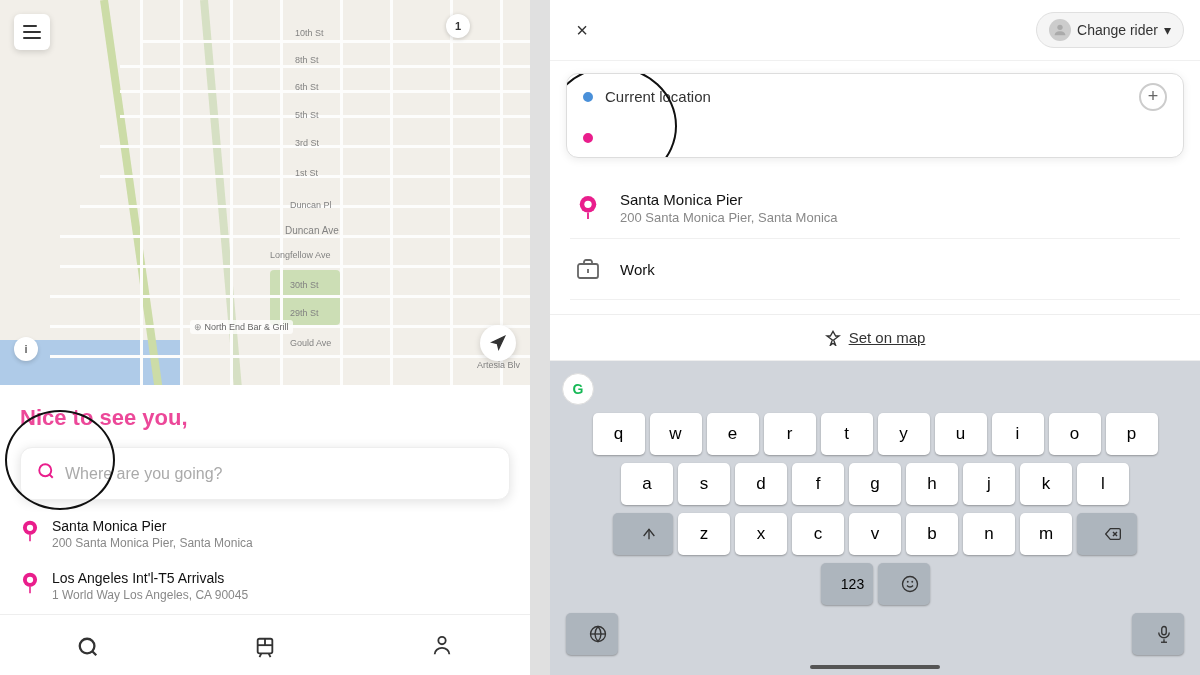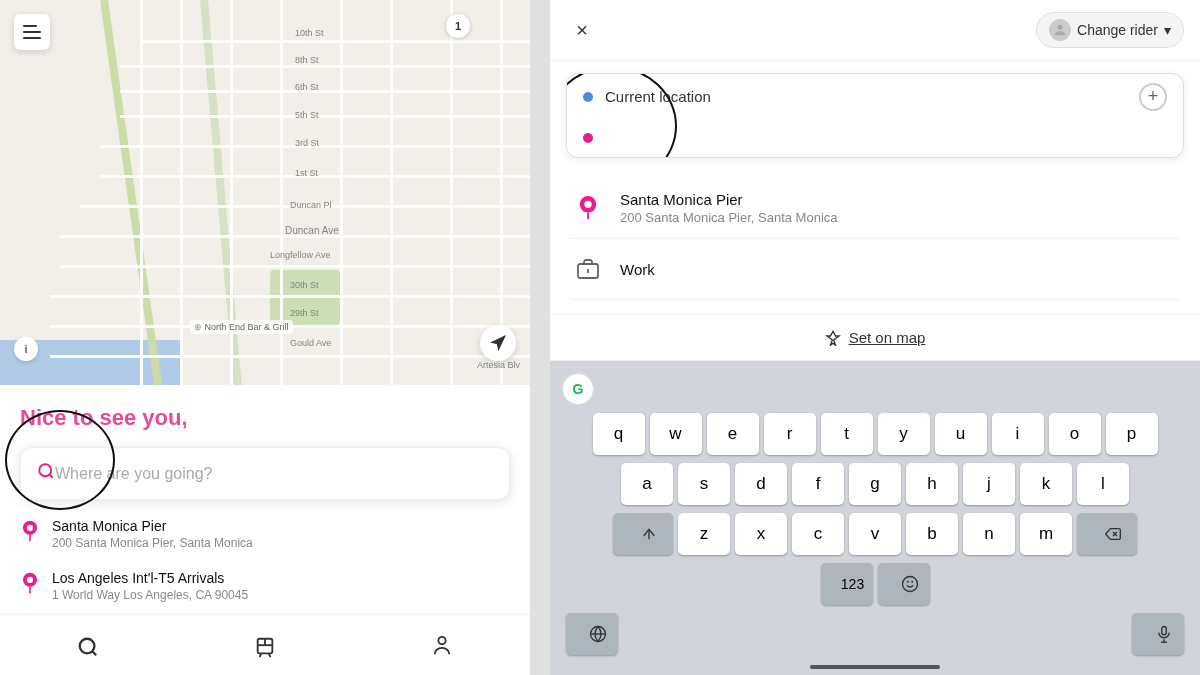--- a/index.html
+++ b/index.html
@@ -147,21 +147,21 @@
 
     .greeting-text {
       font-size: 22px;
       font-weight: 700;
       color: #ec4899;
     }
 
     .search-bar {
       display: flex;
       align-items: center;
-      gap: 0;
+      gap: 10px;
       background: #fff;
       border-radius: 12px;
       padding: 14px 16px;
       box-shadow: 0 2px 12px rgba(0,0,0,0.12);
       border: 1px solid #eee;
       cursor: pointer;
       position: relative;
       text-align: center;
     }
 

